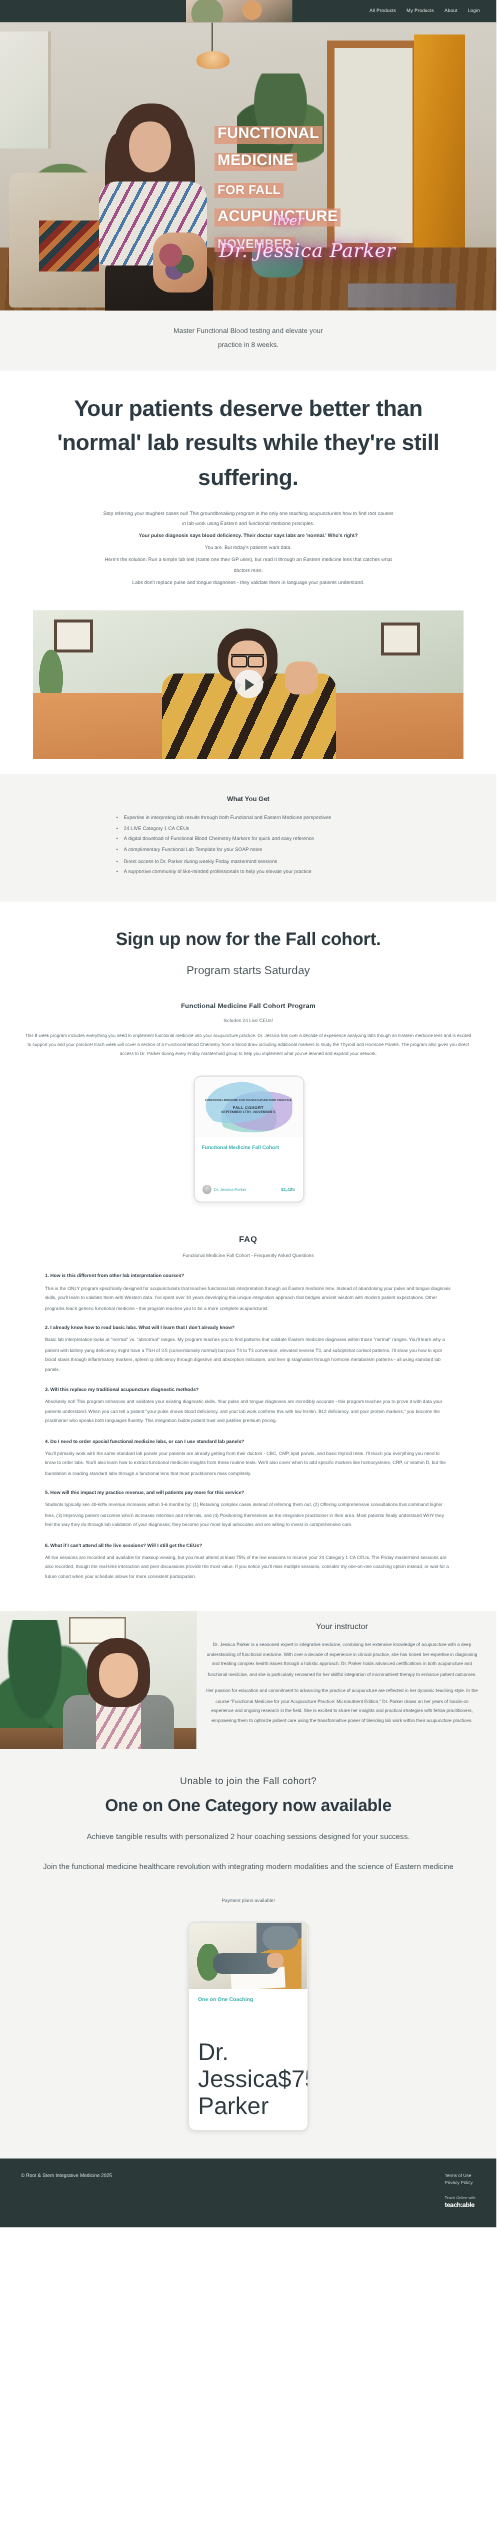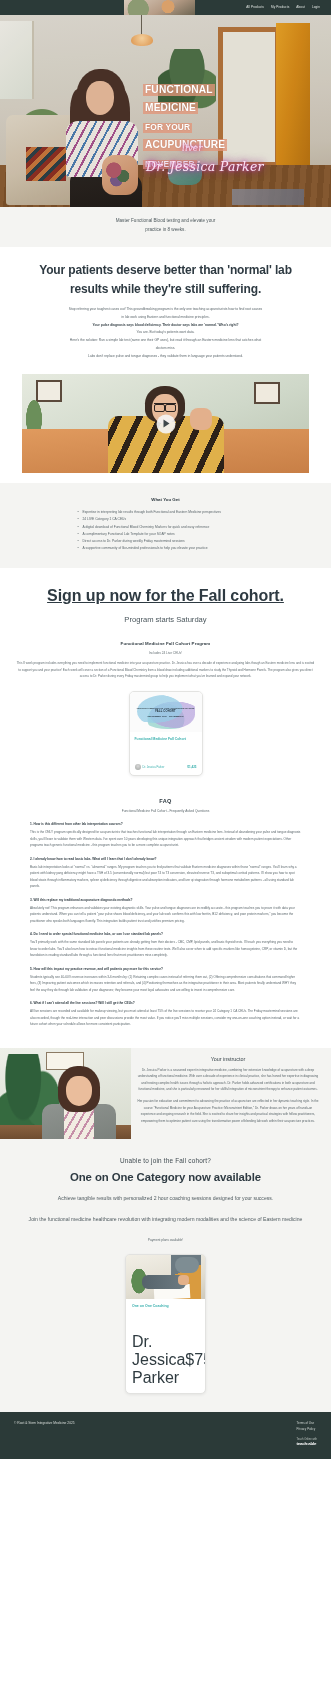--- a/index.html
+++ b/index.html
@@ -108,21 +108,21 @@
 
   
   .substrip {
     background:#f4f4f2; padding:10px 40px 12px; text-align:center;
   }
   .substrip p { font-size:4.6px; color:#4f5a5e; line-height:1.95; }
 
   
   .sec-head { text-align:center; padding:14px 22px 0; }
   .sec-head h1 {
-    font-size:12px; font-weight:bold; color:#2e3a42; line-height:1.55;
+    font-size:15px; font-weight:bold; color:#2e3a42; line-height:1.55;
     letter-spacing:-.15px;
   }
   .lede { padding:8px 24px 14px; text-align:center; }
   .lede p { font-size:3.3px; color:#5a656a; line-height:2.35; }
   .lede p.b { font-weight:bold; color:#384349; }
 
   
   .video-wrap { padding:0 22px; }
   .video {
     position:relative; width:100%; height:99px; overflow:hidden;
@@ -170,21 +170,21 @@
   .wyg h3 { text-align:center; font-size:4.4px; font-weight:bold; color:#303b42; margin-bottom:7px; }
   .wyg ul { list-style:none; width:176px; margin:0 auto; }
   .wyg li {
     font-size:3.3px; color:#5a656a; line-height:2.0; padding-left:5px;
     position:relative; margin-bottom:.6px;
   }
   .wyg li:before { content:"•"; position:absolute; left:0; color:#5a656a; }
 
   
   .signup { text-align:center; padding:16px 26px 0; }
-  .signup h2 { font-size:16px; font-weight:bold; color:#2e3a42; line-height:1.55; letter-spacing:-.1px;text-decoration:underline; }
+  .signup h2 { font-size:12px; font-weight:bold; color:#2e3a42; line-height:1.55; letter-spacing:-.1px; }
   .signup .date { font-size:7.6px; color:#4a565c; line-height:1.85; margin-top:4px; font-weight:300; }
 
   .pricing { text-align:center; padding:14px 8px 0; }
   .pricing .ptag { font-size:4.4px; font-weight:bold; color:#303b42; letter-spacing:.1px; }
   .pricing .pbig { font-size:10.4px; color:#3a464c; margin-top:3px; font-weight:300; }
   .pricing .pceu { font-size:3.2px; color:#667175; margin-top:5px; }
   .pricing .pbody { font-size:3px; color:#616c71; line-height:2.1; padding:5px 8px 0; }
 
   
   .card-wrap { display:flex; justify-content:center; padding:12px 0 18px; }
@@ -336,21 +336,21 @@
         <div class="hp-legs"></div>
         <div class="hp-top"></div>
       <div class="hp-arm"></div>
         <div class="hp-tattoo"></div>
     </div>
   </div>
   <div class="hero-overlay"></div>
   <div class="hero-title">
     <div><span class="hl">FUNCTIONAL</span></div>
     <div><span class="hl">MEDICINE</span></div>
-    <div><span class="hl small">FOR YOUR</span></div>
+    <div><span class="hl small">FOR FALL</span></div>
     <div><span class="hl">ACUPUNCTURE</span></div>
     <div><span class="hl small">NOVEMBER</span></div>
   </div>
   <div class="hero-with">liver</div>
   <div class="hero-name">Dr. Jessica Parker</div>
 </div>
 
 <div class="substrip">
   <p>Master Functional Blood testing and elevate your</p>
   <p>practice in 8 weeks.</p>

